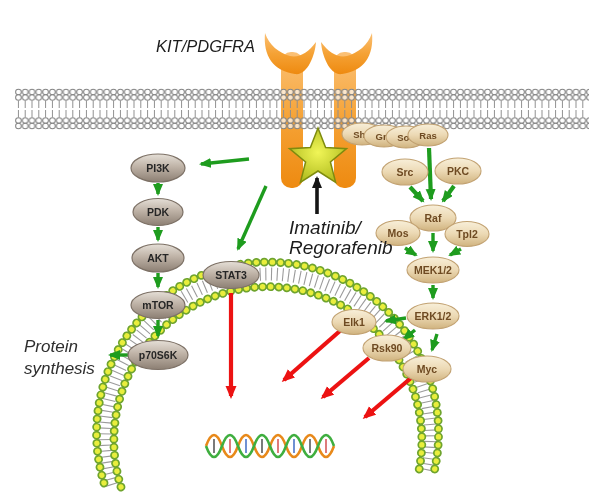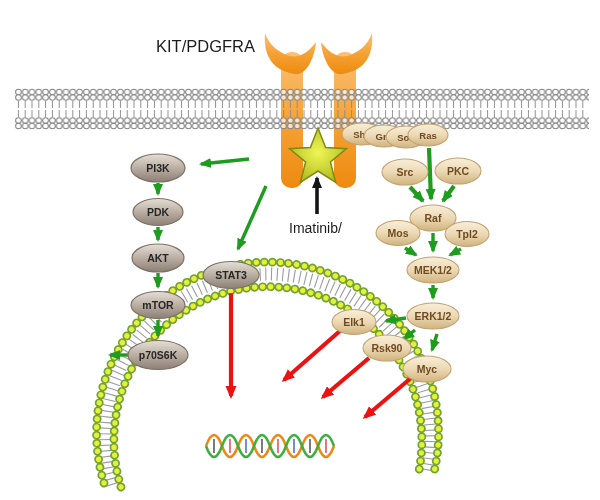--- a/index.html
+++ b/index.html
@@ -1,20 +1,20 @@
 <!DOCTYPE html>
 <html><head>
 <meta charset="utf-8">
 <style>
   html,body{margin:0;padding:0;background:#fff;}
   #stage{position:relative;width:600px;height:500px;background:#ffffff;overflow:hidden;
          font-family:"Liberation Sans",sans-serif;}
-  .lbl{position:absolute;color:#1c1c1c;}
+  .lbl{position:absolute;color:#1c1c1c;font-style:italic;}
   #title-label{top:36px;left:8px;width:247px;text-align:right;font-size:16.5px;line-height:21px;}
-  #inhibitor-label{top:218px;left:289px;font-size:14px;line-height:20px;}
+  #inhibitor-label{top:218px;left:289px;font-size:19px;line-height:20px;}
   #protein-synthesis-label{top:336px;left:24px;font-size:17px;line-height:21.5px;color:#2e2e2e;}
   svg{position:absolute;top:0;left:0;}
   .node-label{font-size:10.5px;font-weight:600;text-anchor:middle;}
   .gray-label{fill:#262626;}
   .tan-label{fill:#6e4a22;}
   .small-label{font-size:9.5px;}
 </style>
 </head>
 <body>
 
@@ -210,16 +210,21 @@
     </g>
   </g>
 </svg>
 
 <div id="title-label" class="lbl">
   <div>KIT/PDGFRA</div>
 </div>
 
 <div id="inhibitor-label" class="lbl">
   <div>Imatinib/</div>
-</div>
-
+  <div>Regorafenib</div>
+</div>
+
+<div id="protein-synthesis-label" class="lbl">
+  <div>Protein</div>
+  <div>synthesis</div>
+</div>
 
 </div>
 
 </body></html>

